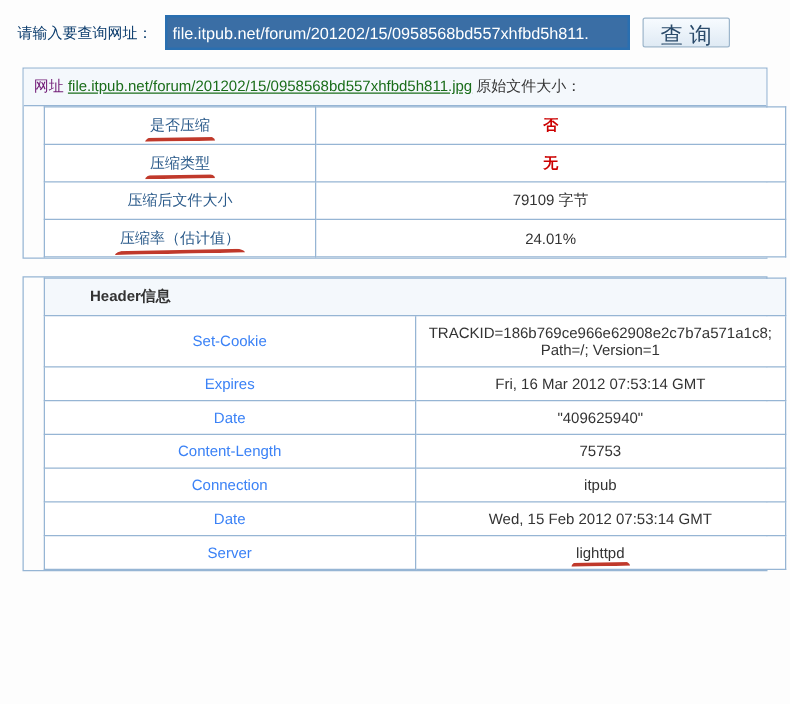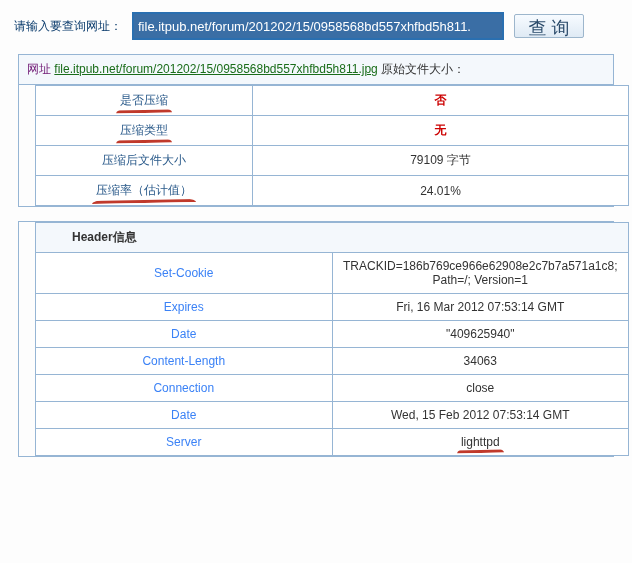--- a/index.html
+++ b/index.html
@@ -151,25 +151,25 @@
         <tr>
           <td class="hdr-col-key">Expires</td>
           <td><span>Fri, 16 Mar 2012 07:53:14 GMT</span></td>
         </tr>
         <tr>
           <td class="hdr-col-key">Date</td>
           <td><span>"409625940"</span></td>
         </tr>
         <tr>
           <td class="hdr-col-key">Content-Length</td>
-          <td><span>34063</span></td>
+          <td><span>75753</span></td>
         </tr>
         <tr>
           <td class="hdr-col-key">Connection</td>
-          <td><span>close</span></td>
+          <td><span>itpub</span></td>
         </tr>
         <tr>
           <td class="hdr-col-key">Date</td>
           <td><span>Wed, 15 Feb 2012 07:53:14 GMT</span></td>
         </tr>
         <tr>
           <td class="hdr-col-key">Server</td>
           <td><span class="underline-red">lighttpd</span></td>
         </tr>
       </tbody>

